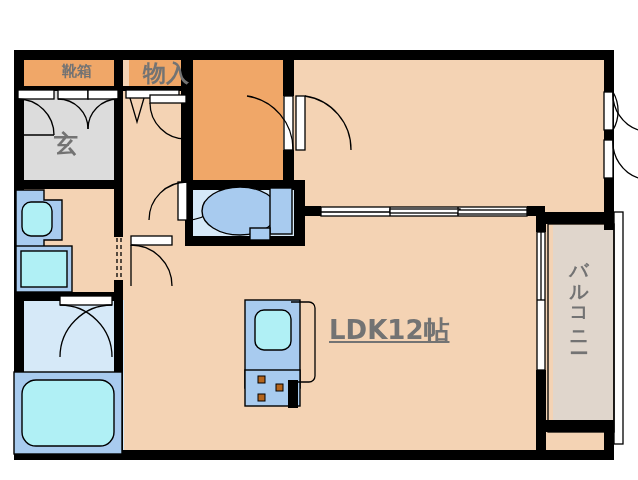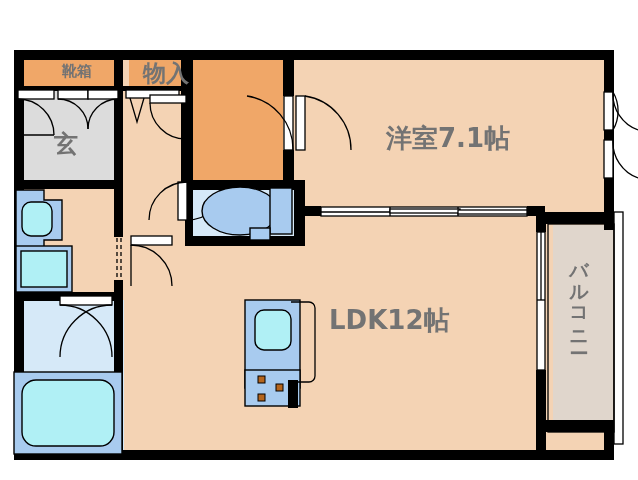--- a/index.html
+++ b/index.html
@@ -223,23 +223,22 @@
         <rect x="276" y="384" width="7" height="7" fill="#B5651D" stroke="#000"></rect>
         <rect x="258" y="394" width="7" height="7" fill="#B5651D" stroke="#000"></rect>
       </g>
       <g>
         <path class="ln" d="M291 302 h18 a6 6 0 0 1 6 6 v68 a6 6 0 0 1 -6 6 h-18" fill="#F4D3B4"></path>
         <rect class="w" x="288" y="380" width="10" height="28"></rect>
       </g>
     </g>
   </svg>
 
-  <div class="lbl" style="left:386px;top:121px;font-size:26px;">洋室7.1帖</div>
-
-  <div class="lbl" style="left:329px;top:303px;font-size:26px;">LDK12帖</div>
+
+  <div class="lbl" style="left:329px;top:313px;font-size:26px;text-decoration:underline;">LDK12帖</div>
 
 
   <div class="lbl" style="left:54px;top:128px;font-size:24px;">玄</div>
 
   <div class="lbl" style="left:62px;top:62px;font-size:15px;">靴箱</div>
 
   <div class="lbl" style="left:130px;top:58px;font-size:23px;margin-left:13px;">物入</div>
 
   <div class="lbl vlabel" style="left:567px;top:248px;font-size:19px;">バルコニー</div>
 </div>

